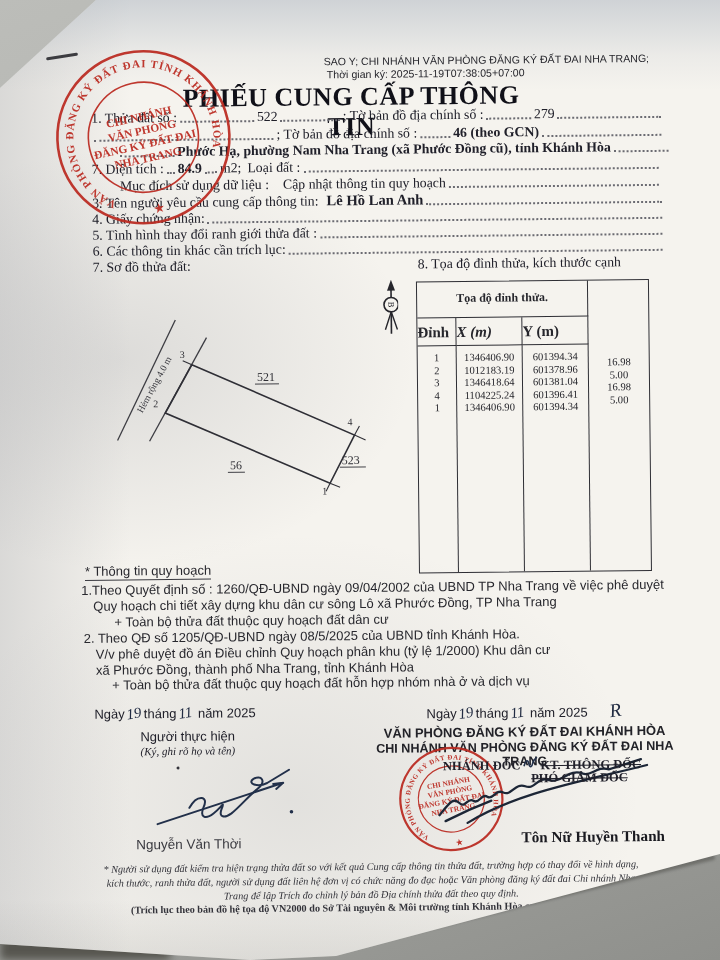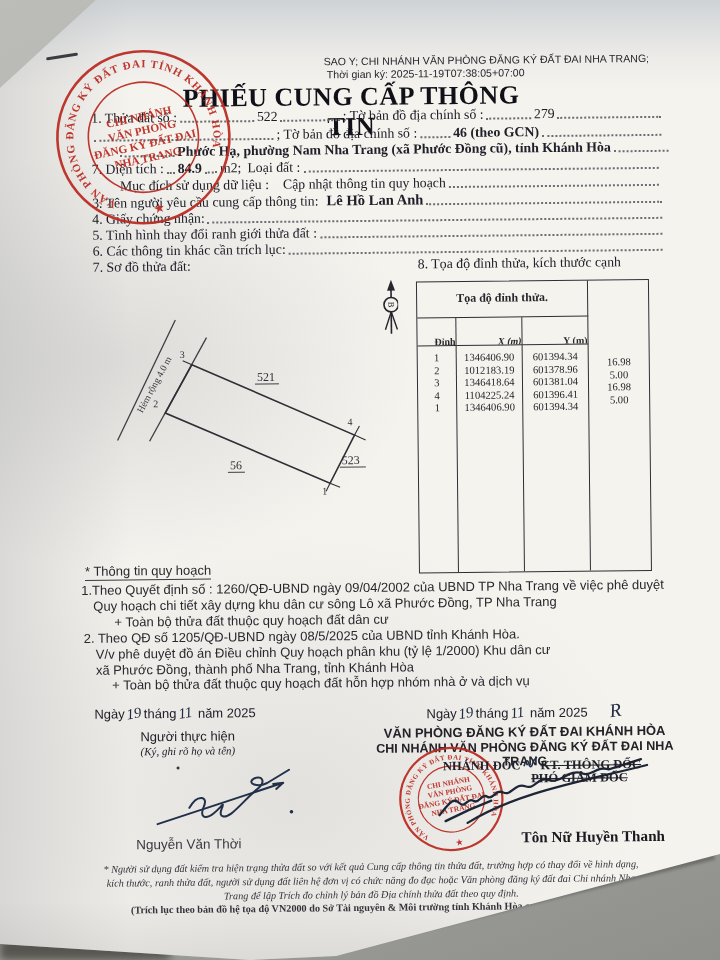--- a/index.html
+++ b/index.html
@@ -39,21 +39,21 @@
 
   
   .tbl{left:418px;top:282px;width:231px;height:290px;border:1.4px solid #2e2e34;background:transparent;}
   .tbl-grid{display:grid;width:100%;height:100%;
       grid-template-columns:39px 66px 66px 1fr;grid-template-rows:36px 28px 1fr;}
   .c{font-family:"Liberation Serif",serif;color:#26262c;overflow:hidden;}
   .cg{grid-column:1/4;grid-row:1;border-right:1.1px solid #2e2e34;border-bottom:1.1px solid #2e2e34;
       font-weight:bold;font-size:12px;text-align:center;padding-top:9px;}
   .cdim{grid-column:4;grid-row:1/3;border-bottom:1.1px solid #2e2e34;font-weight:bold;font-size:10.8px;
       text-align:center;padding:7px 2px 0 2px;line-height:1.2;}
-  .ch{grid-row:2;border-bottom:1.1px solid #2e2e34;font-weight:600;font-size:10px;text-align:right;padding-top:18px;}
+  .ch{grid-row:2;border-bottom:1.1px solid #2e2e34;font-weight:600;font-size:15px;text-align:left;padding-top:6px;}
   .ch1{grid-column:1;border-right:1.1px solid #2e2e34;}
   .ch2{grid-column:2;border-right:1.1px solid #2e2e34;font-style:italic;}
   .ch3{grid-column:3;border-right:1.1px solid #2e2e34;}
   .cd{grid-row:3;font-size:10.6px;text-align:center;padding-top:6px;line-height:12.6px;}
   .cd1{grid-column:1;border-right:1.1px solid #2e2e34;}
   .cd2{grid-column:2;border-right:1.1px solid #2e2e34;}
   .cd3{grid-column:3;border-right:1.1px solid #2e2e34;}
   .cd4{grid-column:4;padding-top:12px;}
 
   .plan{font-family:"Liberation Sans",sans-serif;font-size:13px;color:#28282e;white-space:nowrap;}

